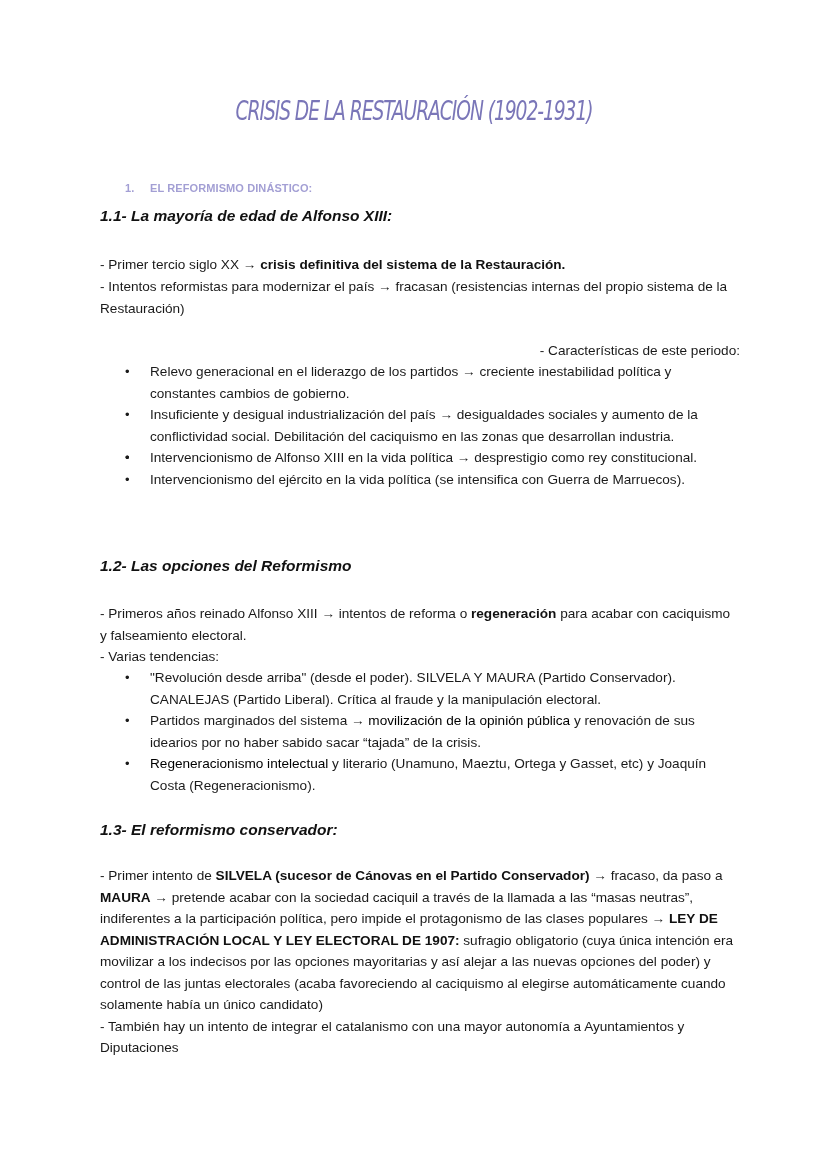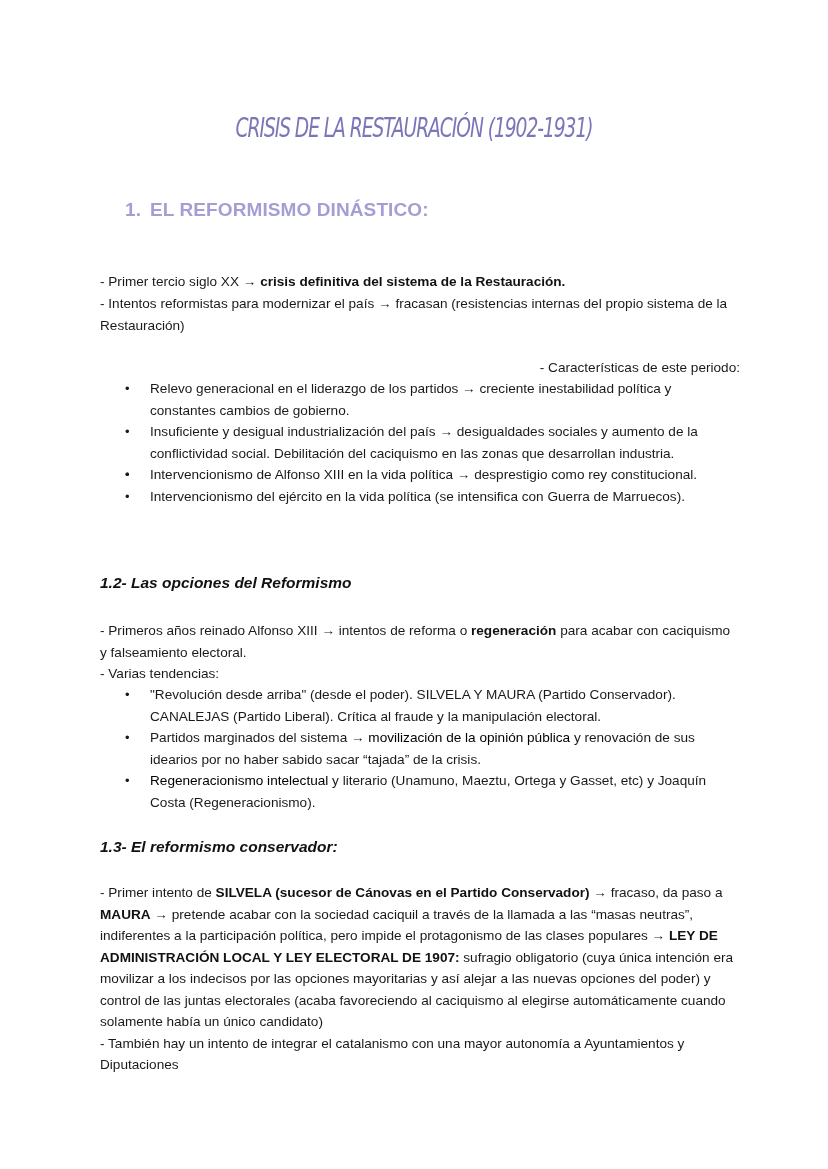--- a/index.html
+++ b/index.html
@@ -10,21 +10,21 @@
     body {
       width: 828px;
       height: 1169px;
       position: relative;
       overflow: hidden;
       font-family: "Liberation Sans", sans-serif;
       color: #111111;
     }
     .page {
       position: absolute;
-      left: 0; top: 17px;
+      left: 0; top: 0;
       width: 828px;
       height: 966px;
     }
     .title {
       position: absolute;
       left: 0;
       width: 828px;
       top: 96px;
       text-align: center;
       font-family: "DejaVu Sans", sans-serif;
@@ -33,21 +33,21 @@
       font-size: 26px;
       letter-spacing: -1.5px;
       color: #7a76b8;
       transform: scaleX(0.72);
       transform-origin: center;
     }
     .h1 {
       position: absolute;
       left: 125px;
       top: 182px;
-      font-size: 19px;
+      font-size: 11px;
       font-weight: bold;
       color: #a39fd4;
       letter-spacing: 0.1px;
     }
     .h1 .num { display: inline-block; width: 25px; }
     .h2 {
       position: absolute;
       left: 100px;
       font-size: 15.5px;
       font-weight: bold;
@@ -90,20 +90,21 @@
 <body>
 
 <div class="page">
 
   <div class="title">CRISIS DE LA RESTAURACIÓN (1902-1931)</div>
 
   <div class="h1">
     <span class="num">1.</span><span>EL REFORMISMO DINÁSTICO:</span>
   </div>
 
+  <div class="h2" style="top:207px;">1.1- La mayoría de edad de Alfonso XIII:</div>
 
   <div class="p" style="top:276px;">- Intentos reformistas para modernizar el país → fracasan (resistencias internas del propio sistema de la Restauración)</div>
   <div class="p" style="top:254px;">
     <span>- Primer tercio siglo XX → </span><b>crisis definitiva del sistema de la Restauración.</b>
   </div>
 
   <div class="p" style="top:340px;text-align:right;">- Características de este periodo:</div>
 
   <ul class="bl" style="top:361px;">
     <li><span class="bullet">•</span><span>Relevo generacional en el liderazgo de los partidos → creciente inestabilidad política y constantes cambios de gobierno.</span></li>

